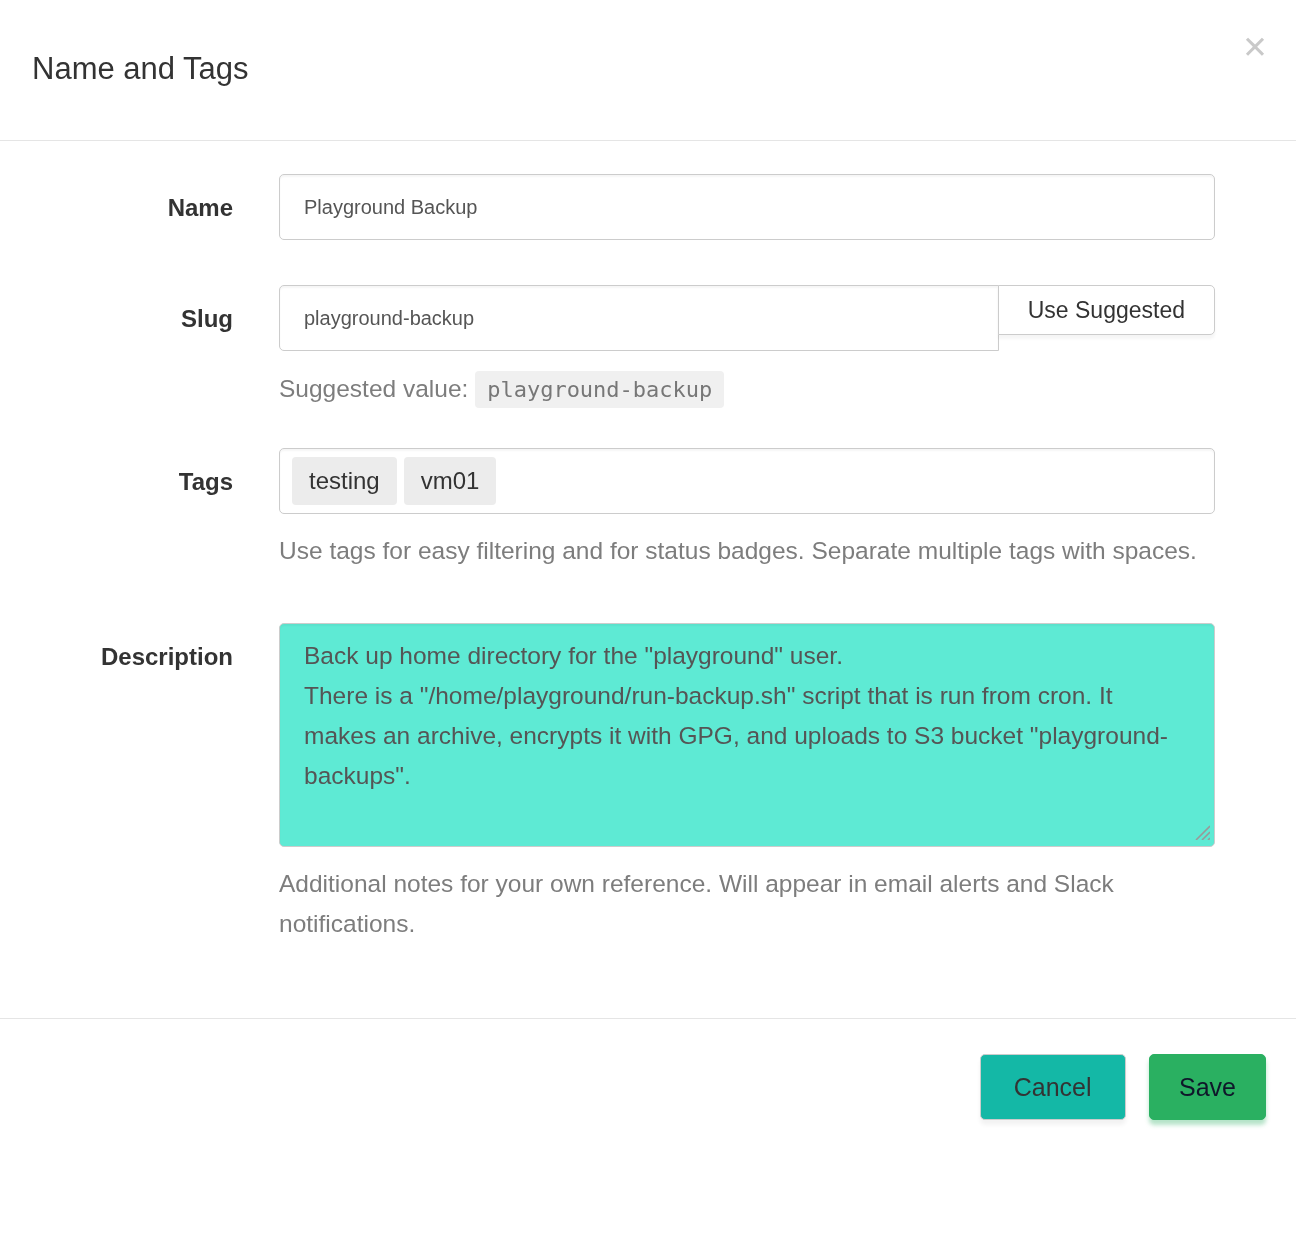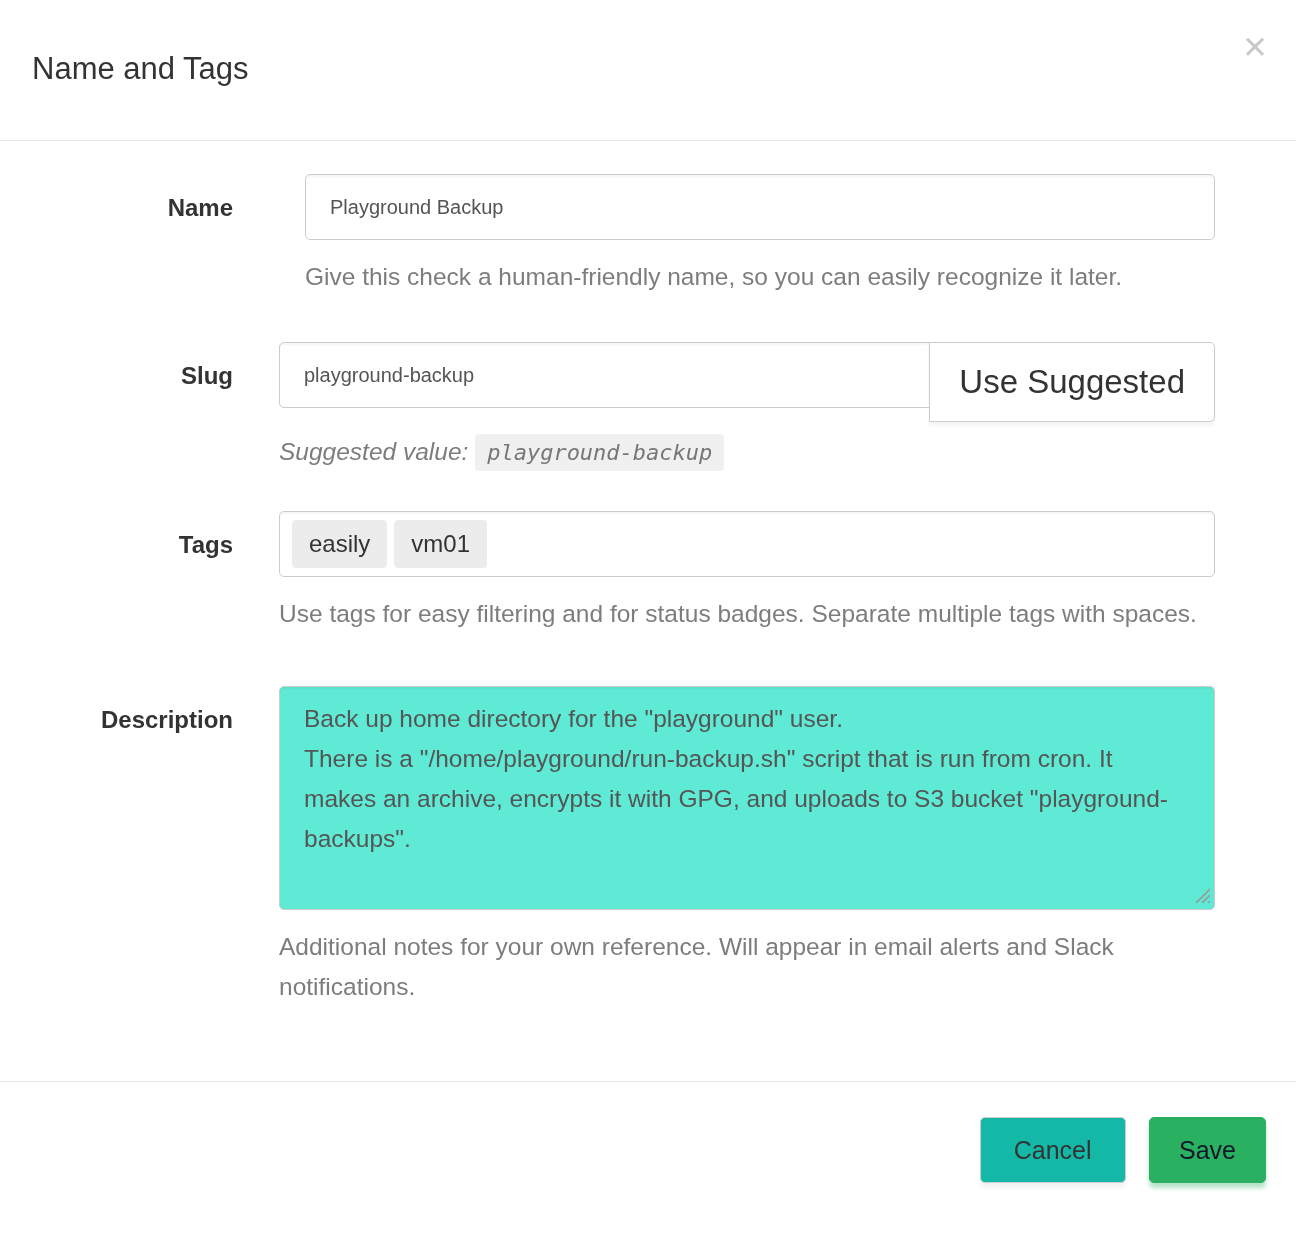--- a/index.html
+++ b/index.html
@@ -17,21 +17,21 @@
   .modal-title { font-size: 31px; font-weight: 400; color: #333; line-height: 44px; }
   .close-btn {
     position: absolute; top: 32px; right: 28px;
     font-size: 31px; font-weight: 700; color: #c9c9c9;
     line-height: 1; cursor: pointer; user-select: none;
   }
 
   
   .modal-body { padding: 33px 81px 0 32px; }
   .form-group { display: flex; }
-  .fg-name { margin-bottom: 45px; gap: 26px; }
+  .fg-name { margin-bottom: 45px; }
   .fg-slug { margin-bottom: 45px; }
   .fg-tags { margin-bottom: 52px; }
   .fg-desc { margin-bottom: 0; }
   .label-col {
     flex: 0 0 201px; text-align: right; padding-top: 20px;
     font-weight: 700; font-size: 24px; color: #333;
   }
   .control-col { flex: 1; margin-left: 46px; min-width: 0; }
 
   .text-input {
@@ -43,27 +43,27 @@
   }
 
   .help {
     margin-top: 17px; font-size: 24.5px; color: #7d7d7d; line-height: 40px;
   }
 
   
   .input-group { display: flex; }
   .input-group .text-input { flex: 1; min-width: 0; border-radius: 5px 0 0 5px; }
   .addon-btn {
-    height: 80px; padding: 0 29px; margin-left: -1px;
-    font-size: 33px; font-family: inherit; color: #333;
+    height: 50px; padding: 0 29px; margin-left: -1px;
+    font-size: 23px; font-family: inherit; color: #333;
     background: #fff; border: 1px solid #ccc; border-radius: 0 5px 5px 0;
     cursor: pointer; white-space: nowrap;
     box-shadow: 0 4px 3px rgba(0,0,0,0.04);
   }
-  .suggest-line { margin-top: 16px; font-size: 24.5px; color: #7d7d7d; font-style: italic; }
+  .suggest-line { margin-top: 24px; font-size: 24.5px; color: #7d7d7d; }
   .code-chip {
     font-family: "DejaVu Sans Mono", "Liberation Mono", monospace;
     font-size: 22px; color: #777; background: #f0f0f0;
     padding: 6px 12px; border-radius: 4px;
   }
 
   
   .tags-input {
     display: flex; align-items: center; gap: 7px;
     height: 66px; padding: 0 12px;
@@ -115,21 +115,20 @@
     <div class="modal-title">Name and Tags</div>
     <span class="close-btn">✕</span>
   </div>
 
   <div class="modal-body">
 
     <div class="form-group fg-name">
       <div class="label-col">Name</div>
       <div class="control-col">
         <input class="text-input" type="text" value="Playground Backup" style="">
-        <div class="help">Give this check a human-friendly name, so you can easily recognize it later.</div>
       </div>
     </div>
 
     <div class="form-group fg-slug">
       <div class="label-col">Slug</div>
       <div class="control-col">
         <div class="input-group">
           <input class="text-input" type="text" value="playground-backup" style="">
           <button class="addon-btn">Use Suggested</button>
         </div>
@@ -137,21 +136,21 @@
           <span>Suggested value:</span>
           <span class="code-chip">playground-backup</span>
         </div>
       </div>
     </div>
 
     <div class="form-group fg-tags">
       <div class="label-col">Tags</div>
       <div class="control-col">
         <div class="tags-input">
-          <span class="tag-chip">easily</span>
+          <span class="tag-chip">testing</span>
           <span class="tag-chip">vm01</span>
         </div>
         <div class="help">Use tags for easy filtering and for status badges. Separate multiple tags with spaces.</div>
       </div>
     </div>
 
     <div class="form-group fg-desc">
       <div class="label-col">Description</div>
       <div class="control-col">
         <div class="desc-wrap">

